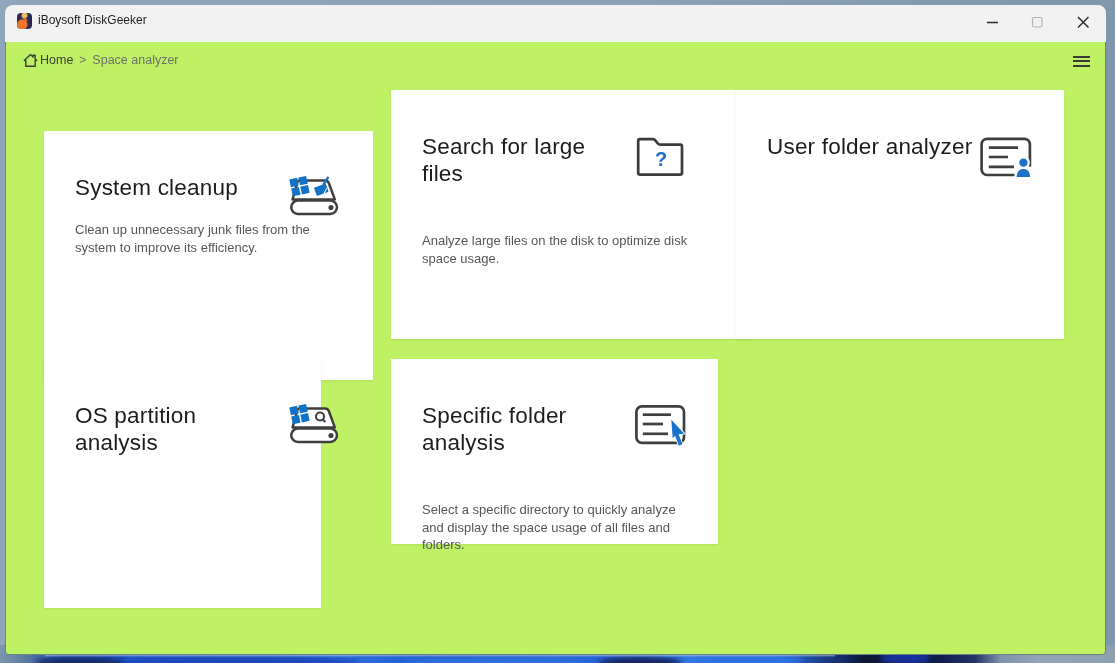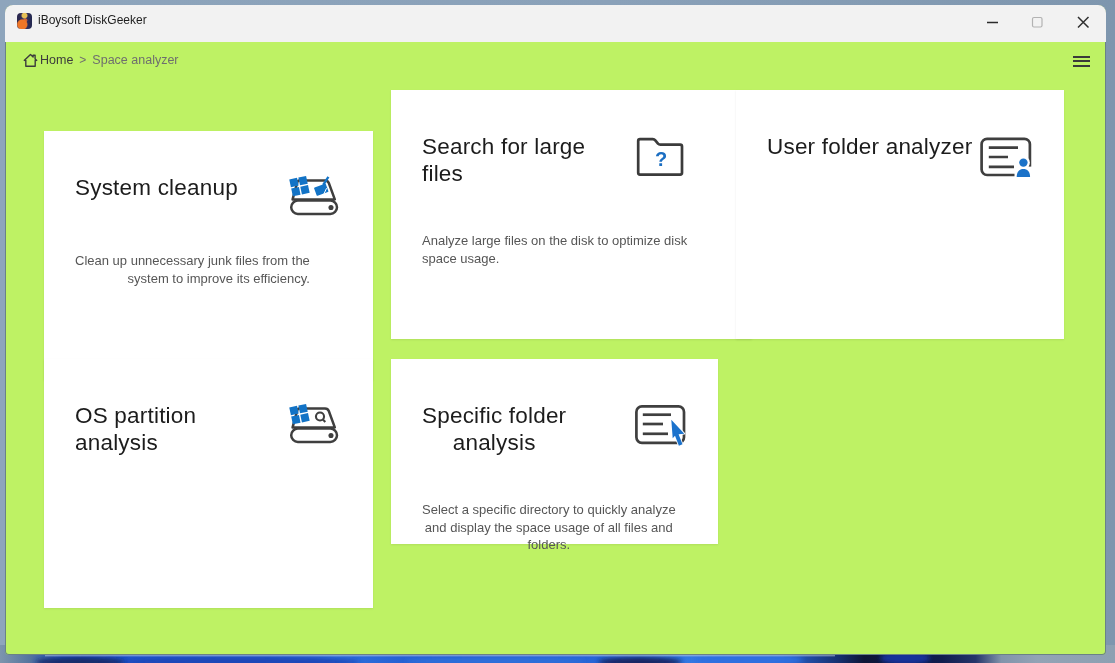--- a/index.html
+++ b/index.html
@@ -24,21 +24,21 @@
   .bc-inner { position:absolute; left:18px; top:0; height:36px; display:flex; align-items:center; }
   .bc-home { font-size:12.5px; color:#3c3c3c; margin-left:2px; }
   .bc-sep  { font-size:12px; color:#6e6e6e; margin:0 6px; }
   .bc-page { font-size:12.5px; color:#6e6e6e; }
   .hamburger { position:absolute; right:16px; top:14px; width:17px; height:12px; }
   .hamburger div { height:2px; background:#3a3a3a; margin-bottom:2.3px; }
   .card { position:absolute; background:#fff; box-shadow:0 1px 2px rgba(0,0,0,0.08); }
   .card .ttl { position:absolute; left:31px; top:42.5px; font-size:22.5px; line-height:27.5px;
                color:#1c1c1c; letter-spacing:0.2px; }
   .card .dsc { position:absolute; left:31px; font-size:13px; line-height:17.5px; color:#565656; }
-  .card .dsc.one { top:121px;text-align:right; }
+  .card .dsc.one { top:90px; }
   .card .dsc.two { top:133px;margin-top:9px; }
   .card .icn { position:absolute; overflow:visible; }
 </style>
 </head>
 <body>
 <svg class="wallpaper" viewBox="0 0 1115 18" preserveAspectRatio="none">
   <defs>
     <filter id="bl" x="-30%" y="-150%" width="160%" height="400%">
         <feGaussianBlur stdDeviation="2.5"></feGaussianBlur>
       </filter>
@@ -134,38 +134,38 @@
       <line x1="7.8" y1="9.7" x2="37" y2="9.7" stroke="#3f3f3f" stroke-width="2.7"></line>
       <line x1="7.8" y1="19" x2="27" y2="19" stroke="#3f3f3f" stroke-width="2.7"></line>
       <line x1="7.8" y1="28.8" x2="33" y2="28.8" stroke="#3f3f3f" stroke-width="2.7"></line>
       <rect x="33.5" y="28.6" width="18.5" height="13.4" fill="#fff"></rect>
       <circle cx="42.4" cy="24.6" r="6.5" fill="#fff"></circle>
       <circle cx="42.4" cy="24.6" r="4.2" fill="#1b72c8"></circle>
       <path d="M35.7 38.9 C35.7 33.4 38.6 30.9 42.4 30.9 C46.2 30.9 49.1 33.4 49.1 38.9 Z" fill="#1b72c8"></path>
     </svg>
   </div>
 
-  <div class="card" style="left:39px; top:354px; width:329px; height:249px;padding-left:44px;">
+  <div class="card" style="left:39px; top:354px; width:277px; height:249px;padding-left:44px;">
     <div class="ttl">OS partition<br>analysis</div>
     <svg class="icn" style="left:245px; top:44.6px;" width="52" height="41" viewBox="0 0 52 41">
       <path d="M10 4.4 H36 C38 4.4 39.2 5.3 39.8 7 L45.8 23.4 H3.6 L8.2 6.6 C8.6 5.1 9.2 4.4 10 4.4 Z" fill="#fff" stroke="#3f3f3f" stroke-width="2.5" stroke-linejoin="round"></path>
       <rect x="2.2" y="24.6" width="45.8" height="13.3" rx="6.65" fill="#fff" stroke="#3f3f3f" stroke-width="2.5"></rect>
       <circle cx="42" cy="31.5" r="2.55" fill="#3f3f3f"></circle>
       <g transform="rotate(-12 10.5 9.8)">
         <rect x="1.8" y="1.5" width="7.9" height="7.9" fill="#1273c6"></rect>
         <rect x="11.1" y="1.5" width="7.9" height="7.9" fill="#1273c6"></rect>
         <rect x="1.8" y="10.8" width="7.9" height="7.9" fill="#1273c6"></rect>
         <rect x="11.1" y="10.8" width="7.9" height="7.9" fill="#1273c6"></rect>
       </g>
       <circle cx="31" cy="12.5" r="4.05" fill="#fff" stroke="#3f3f3f" stroke-width="2.1"></circle>
       <line x1="33.9" y1="15.5" x2="36.3" y2="17.9" stroke="#3f3f3f" stroke-width="2.1"></line>
     </svg>
   </div>
 
-  <div class="card" style="left:386px; top:354px; width:327px; height:185px;text-align:center;">
+  <div class="card" style="left:386px; top:354px; width:327px; height:185px;">
     <div class="ttl">Specific folder<br>analysis</div>
     <div class="dsc two">Select a specific directory to quickly analyze<br>and display the space usage of all files and<br>folders.</div>
     <svg class="icn" style="left:244px; top:42px;" width="54" height="48" viewBox="0 0 54 48">
       <rect x="1.4" y="5.4" width="47.6" height="36.4" rx="5.5" fill="#fff" stroke="#3f3f3f" stroke-width="2.7"></rect>
       <line x1="7.8" y1="13.7" x2="36" y2="13.7" stroke="#3f3f3f" stroke-width="2.7"></line>
       <line x1="7.8" y1="23" x2="28" y2="23" stroke="#3f3f3f" stroke-width="2.7"></line>
       <line x1="7.8" y1="32.8" x2="33" y2="32.8" stroke="#3f3f3f" stroke-width="2.7"></line>
       <path d="M36.3 18.8 L49.3 32.7 L43.6 33.2 L47.5 43.2 L43.9 44.8 L40 34.8 L37.7 37.3 Z" fill="#1b72cc" stroke="#fff" stroke-width="1.7" paint-order="stroke" stroke-linejoin="round"></path>
     </svg>
   </div>

